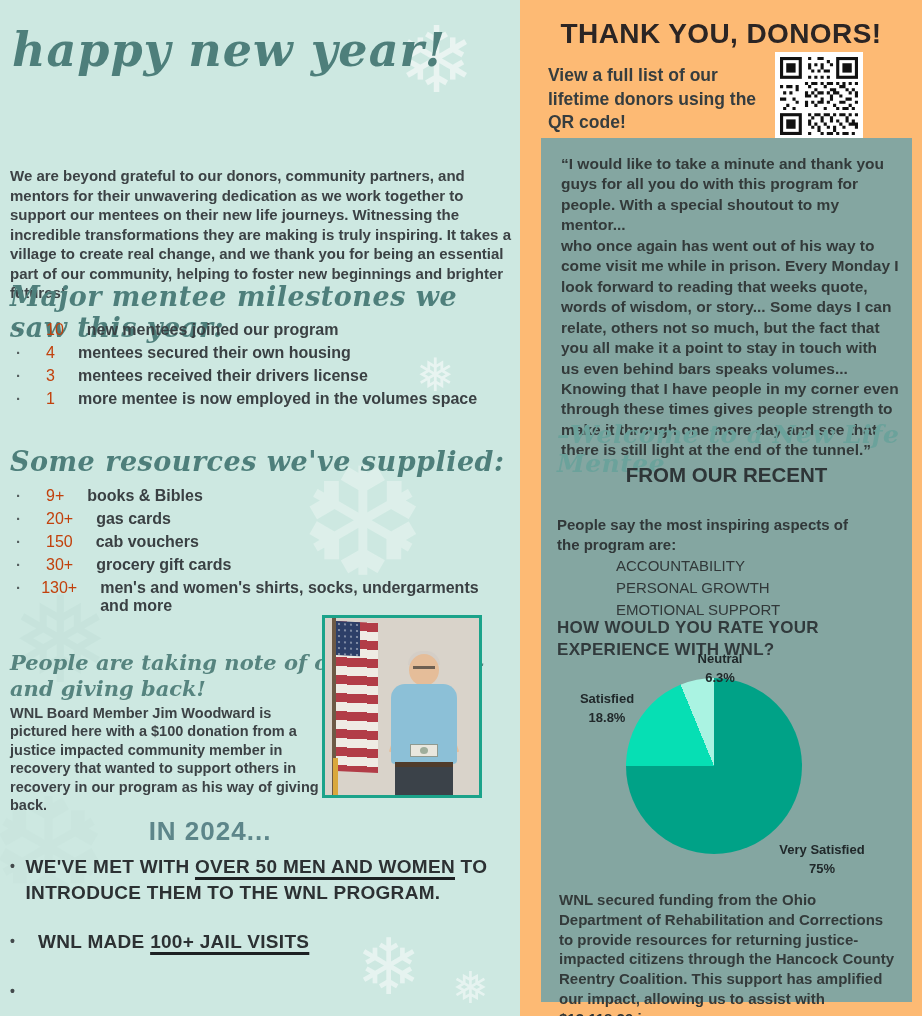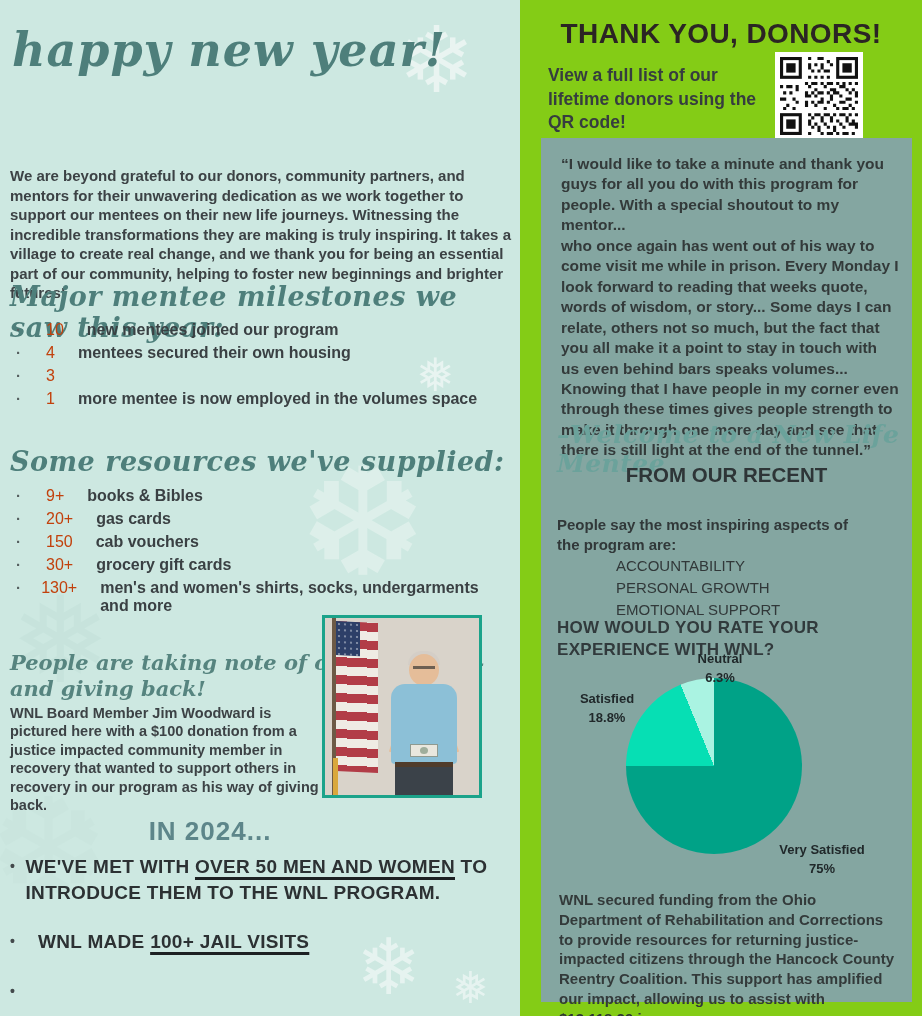--- a/index.html
+++ b/index.html
@@ -50,21 +50,21 @@
   .photo .pants { position:absolute; left:70px; top:149px; width:58px; height:34px; background:#3b4249; }
 
   .in2024-head { position:absolute; left:0; top:816px; width:420px; text-align:center; font-size:26px; font-weight:800; letter-spacing:1px; color:#5d868a; }
   .in2024-list { position:absolute; left:10px; top:854px; width:505px; }
   .in2024-row { display:flex; align-items:flex-start; font-size:19px; font-weight:700; letter-spacing:0.3px; color:#2c3133; line-height:1.35; }
   .in2024-row .dot { width:28px; font-size:14px; padding-top:3px; color:#43494b; }
   .in2024-row + .in2024-row { margin-top:24px; }
   .u { text-decoration:underline; text-decoration-thickness:2.5px; text-underline-offset:4px; text-decoration-color:#1d2123; }
 
   
-  .right-col { position:absolute; left:520px; top:0; width:402px; height:1016px; background:#84cc16; }
+  .right-col { position:absolute; left:520px; top:0; width:402px; height:1016px; background:#fdba74; }
   .r-title { position:absolute; left:0; top:18px; width:402px; text-align:center; font-size:28px; font-weight:800; letter-spacing:0.4px; color:#2b2524; }
   .qr-caption { position:absolute; left:28px; top:64px; width:225px; font-size:17.5px; line-height:1.35; font-weight:600; color:#363d3f; }
   .qr-box { position:absolute; left:255px; top:52px; width:88px; height:88px; background:#ffffff; padding:5px; }
   .qr-box svg { width:100%; height:100%; display:block; }
 
   .panel { position:absolute; left:21px; top:138px; width:371px; height:864px; background:#84a6a1; }
   .quote { position:absolute; left:20px; top:16px; width:338px; font-size:15.5px; line-height:1.32; font-weight:600; color:#333a3a; white-space:pre-line; }
   .attribution { position:absolute; left:16px; top:282px; font-size:25px; color:#6ba29b; letter-spacing:0.5px; }
   .survey-head { position:absolute; left:0; top:324px; width:371px; text-align:center; font-size:20.5px; line-height:1.25; font-weight:800; color:#2e3537; }
   .survey-intro { position:absolute; left:16px; top:377px; width:300px; font-size:15px; line-height:1.3; font-weight:700; color:#313839; }
@@ -109,20 +109,21 @@
         <span>new mentees joined our program</span>
       </div>
       <div class="brow">
         <span class="dot">·</span>
         <span class="num">4</span>
         <span>mentees secured their own housing</span>
       </div>
       <div class="brow">
         <span class="dot">·</span>
         <span class="num">3</span>
+        <span>mentees received their drivers license</span>
       </div>
       <div class="brow">
         <span class="dot">·</span>
         <span class="num">1</span>
         <span>more mentee is now employed in the volumes space</span>
       </div>
     </div>
 
     <h2 class="sec-head script resources-head">Some resources we've supplied:</h2>
     <div class="blist resources-list">

